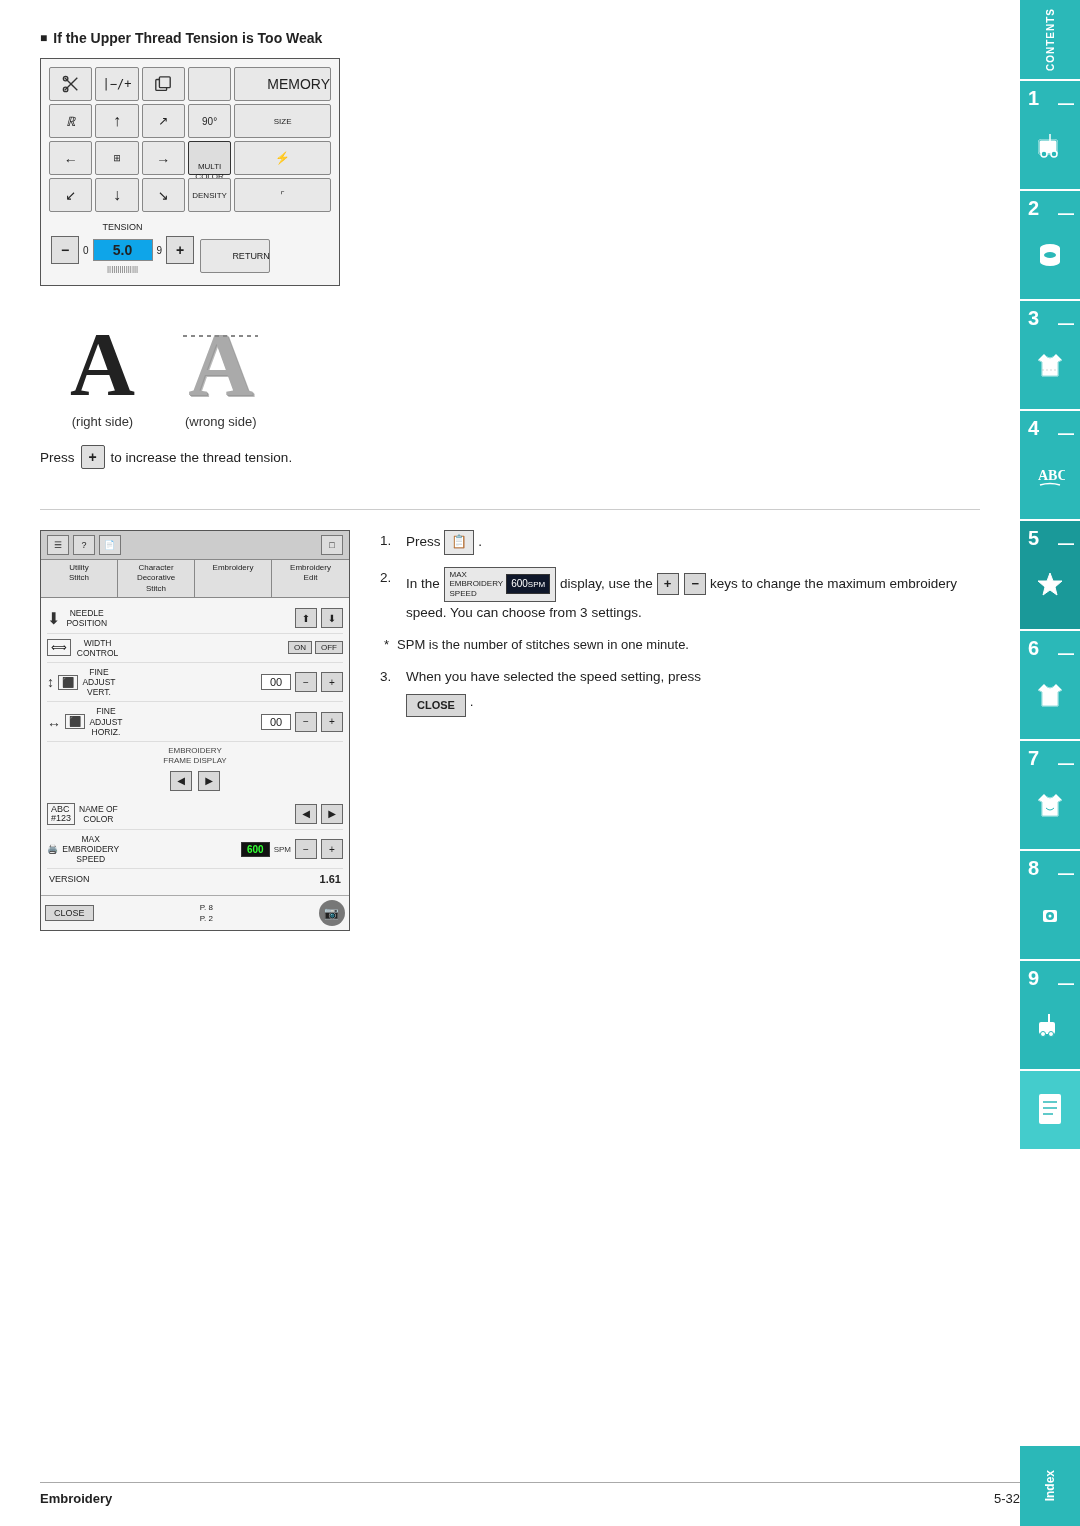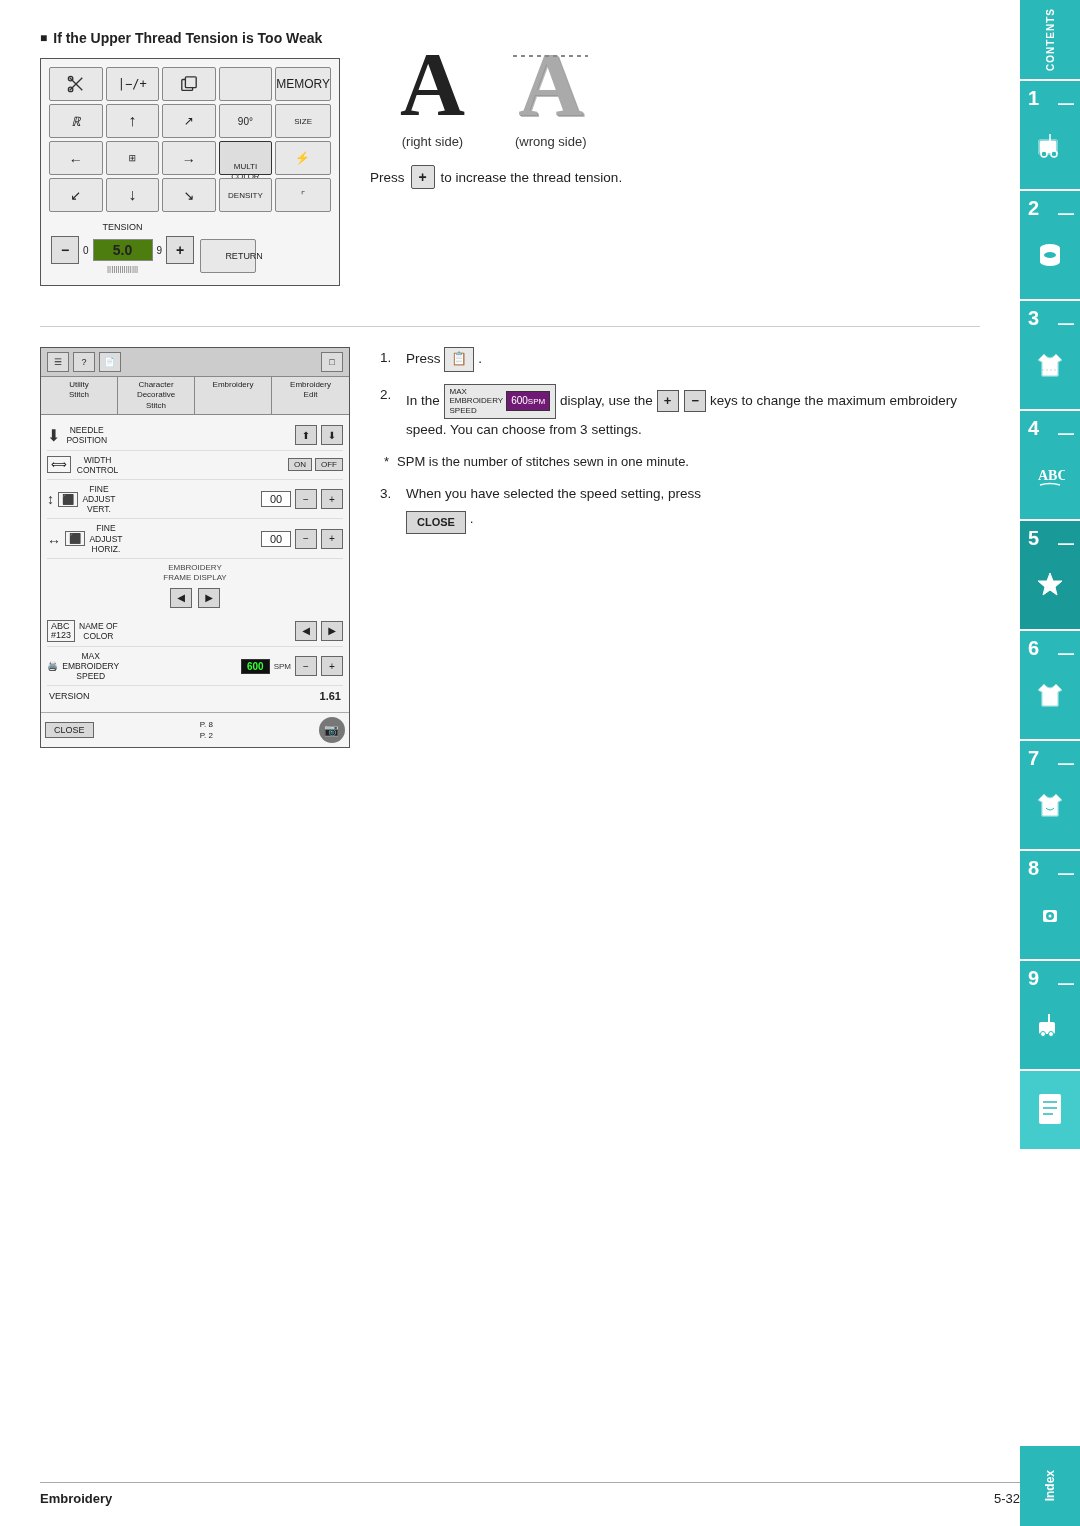--- a/index.html
+++ b/index.html
@@ -28,22 +28,23 @@
       align-items: center;
       gap: 6px;
     }
     .section-title::before {
       content: '■';
       font-size: 12px;
     }
 
     .upper-section {
       display: flex;
-      gap: 30px;
+      gap: 24px;
       margin-bottom: 40px;
+      flex-direction: column;
     }
 
     
     .control-panel {
       width: 300px;
       min-width: 300px;
       border: 1.5px solid #555;
       padding: 8px;
       background: #f5f5f5;
     }
@@ -78,21 +79,21 @@
       align-items: center;
       gap: 4px;
       margin-top: 4px;
     }
     .tension-label {
       font-size: 9px;
       text-align: center;
     }
     .tension-display {
       border: 1px solid #888;
-      background: #4d7c0f;
+      background: #0ea5e9;
       padding: 2px 6px;
       font-size: 14px;
       font-weight: bold;
       min-width: 60px;
       text-align: center;
     }
     .tension-btn {
       border: 1px solid #666;
       background: #e0e0e0;
       width: 28px;
@@ -354,21 +355,21 @@
       align-items: center;
       border: 1.5px solid #555;
       background: #e8e8e8;
       padding: 1px 6px;
       font-size: 11px;
       gap: 3px;
       vertical-align: middle;
     }
     .inline-display-inner {
       border: 1px solid #333;
-      background: #701a75;
+      background: #0f172a;
       color: #fff;
       padding: 1px 4px;
       font-size: 10px;
     }
     .pm-btn {
       border: 1.5px solid #555;
       background: #d8d8d8;
       width: 22px;
       height: 22px;
       display: inline-flex;
@@ -518,21 +519,21 @@
             </svg>
           </div>
           <div class="panel-btn" style="font-size:12px; font-family: monospace;">|−/+</div>
           <div class="panel-btn">
             <svg viewBox="0 0 20 20" fill="none" stroke="#333" stroke-width="1.5">
               <rect x="2" y="5" width="12" height="12" rx="1"></rect>
               <rect x="6" y="2" width="12" height="12" rx="1" fill="#e8e8e8"></rect>
             </svg>
           </div>
           <div class="panel-btn"></div>
-          <div class="panel-btn" style="font-size:12px;">MEMORY</div>
+          <div class="panel-btn" style="font-size:14px;padding-left:32px;">MEMORY</div>
 
           <div class="panel-btn" style="font-size:13px; font-style:italic;">ℝ</div>
           <div class="panel-btn" style="font-size:16px;">↑</div>
           <div class="panel-btn" style="font-size:12px;">↗</div>
           <div class="panel-btn" style="font-size:10px;">90°</div>
           <div class="panel-btn" style="font-size:8px;">SIZE</div>
 
           <div class="panel-btn" style="font-size:14px;">←</div>
           <div class="panel-btn" style="font-size:9px;">⊞</div>
           <div class="panel-btn" style="font-size:14px;">→</div>
@@ -554,21 +555,21 @@
             <div class="tension-label">TENSION</div>
             <div class="tension-row">
               <div class="tension-btn">−</div>
               <div style="font-size:10px;">0</div>
               <div class="tension-display">5.0</div>
               <div style="font-size:10px;">9</div>
               <div class="tension-btn">+</div>
             </div>
             <div class="tension-scale">|||||||||||||||</div>
           </div>
-          <div class="panel-btn" style="width:56px; height:34px;padding-left:32px;">RETURN</div>
+          <div class="panel-btn" style="width:70px; height:34px;padding-left:32px;">RETURN</div>
         </div>
       </div>
     </div>
 
     <div class="upper-desc">
 
       <div class="letter-examples">
         <div class="letter-example">
           <div class="letter-a-good">A</div>
           <div class="example-label">(right side)</div>

